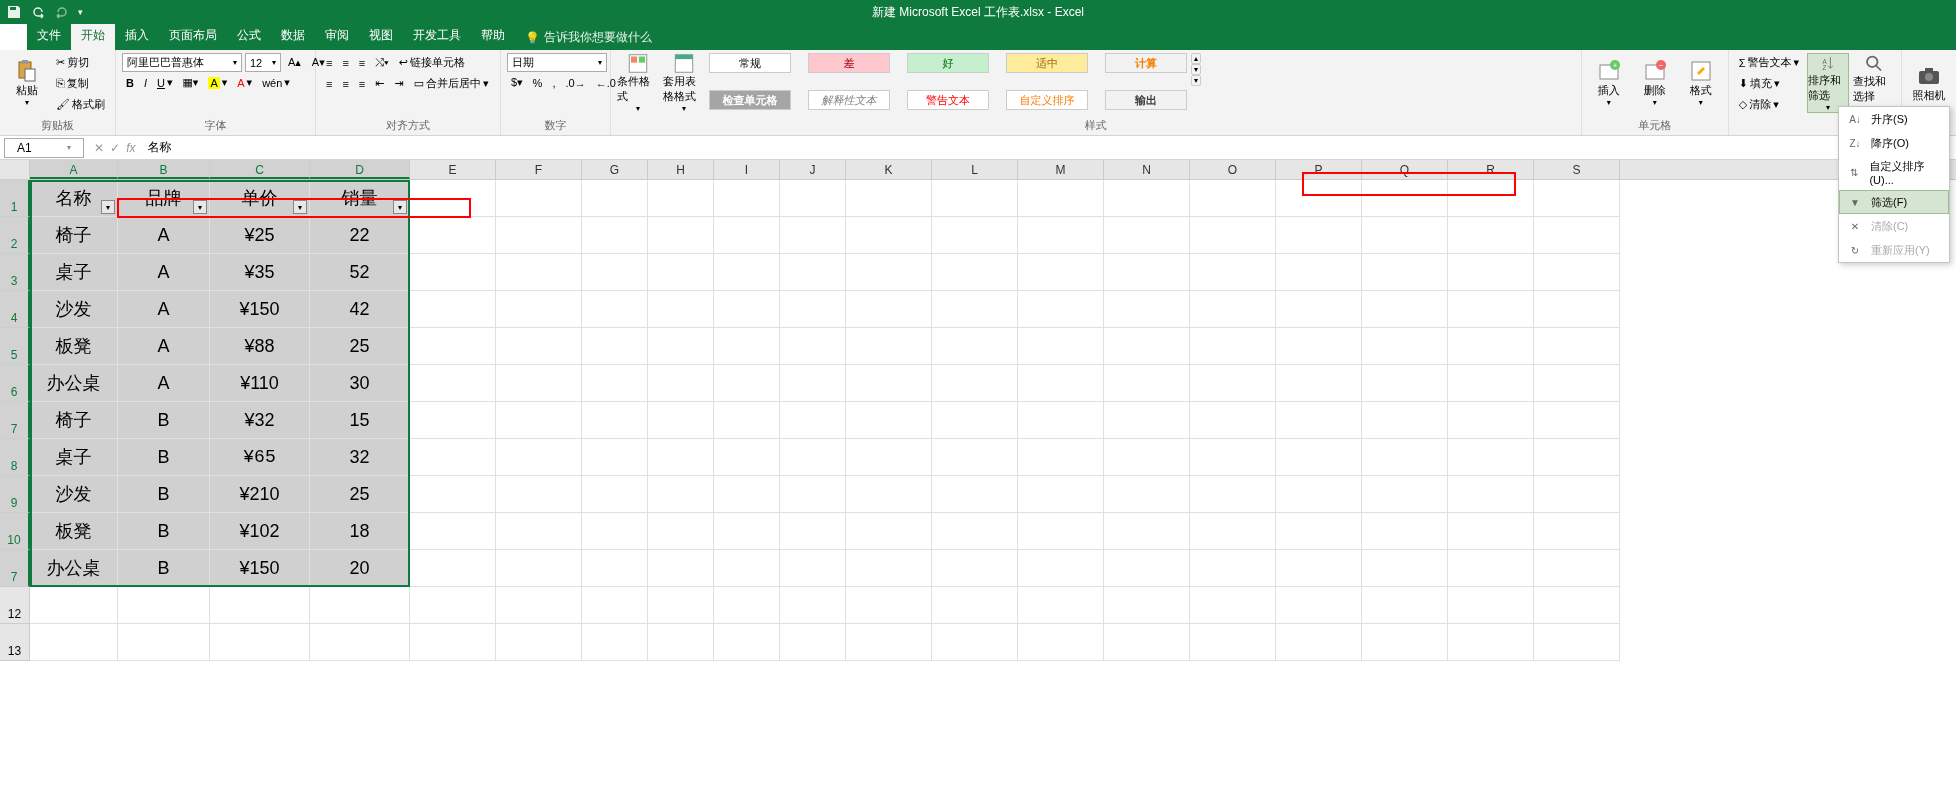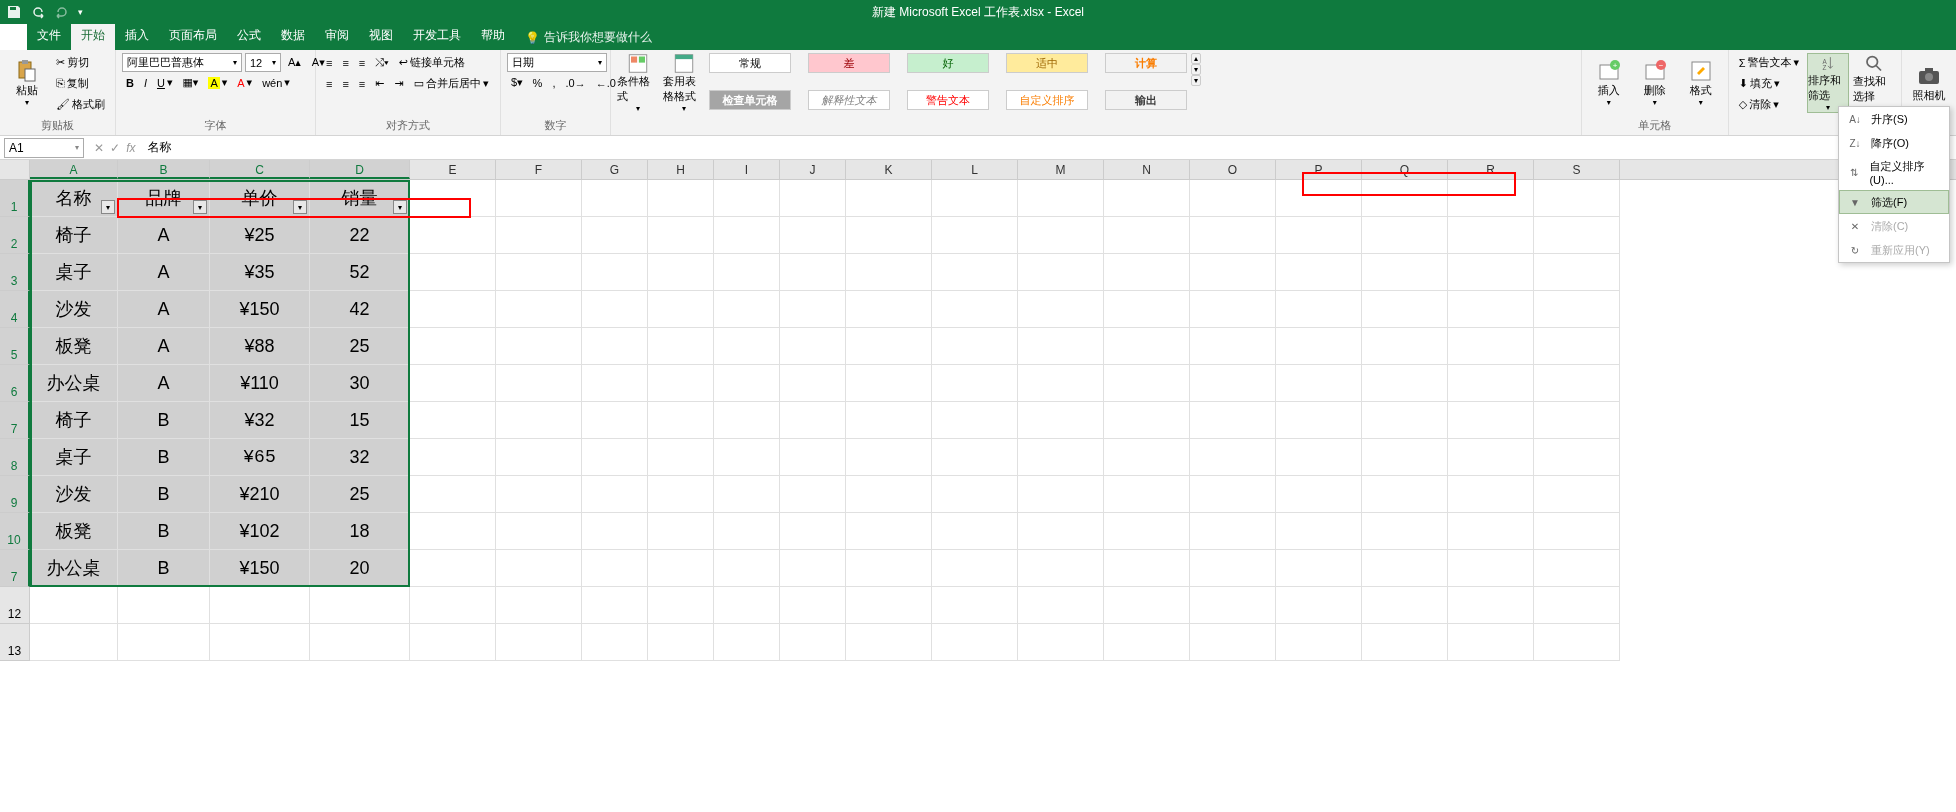--- a/index.html
+++ b/index.html
@@ -26,21 +26,21 @@
 .combo { border: 1px solid #ababab; background: #fff; padding: 1px 4px; font-size: 11px; display: flex; align-items: center; justify-content: space-between; }
 .style-box { width: 82px; height: 20px; border: 1px solid #ccc; font-size: 11px; display: flex; align-items: center; justify-content: center; }
 
 .dropdown-menu { position: absolute; top: 106px; right: 6px; width: 112px; background: #fff; border: 1px solid #c5c5c5; box-shadow: 2px 2px 6px rgba(0,0,0,0.2); z-index: 100; }
 .menu-item { display: flex; align-items: center; gap: 8px; padding: 4px 8px; font-size: 11px; cursor: pointer; }
 .menu-item.highlight { background: #d5e5d2; border: 1px solid #9fbd95; padding: 3px 7px; }
 .menu-item.disabled { color: #aaa; }
 .menu-icon { width: 16px; height: 16px; display: inline-flex; align-items: center; justify-content: center; font-size: 10px; color: #666; }
 
 .fx-bar { height: 24px; border-bottom: 1px solid #d4d4d4; display: flex; align-items: center; }
-.name-box { width: 80px; border: 1px solid #ababab; height: 20px; margin: 0 4px; display: flex; align-items: center; padding: 0 4px; font-size: 12px; justify-content: space-between; }
+.name-box { width: 80px; border: 1px solid #ababab; height: 20px; margin: 0 4px; display: flex; align-items: center; padding: 0 12px; font-size: 12px; justify-content: space-between; }
 .fx-btns { display: flex; gap: 6px; padding: 0 6px; color: #999; }
 .fx-input { flex: 1; padding: 0 6px; font-size: 12px; }
 
 .grid-area { display: flex; height: calc(100% - 160px); }
 .row-headers { width: 30px; }
 .col-headers { height: 20px; display: flex; background: #e6e6e6; border-bottom: 1px solid #ccc; }
 .corner { width: 30px; height: 20px; background: #e6e6e6; border-right: 1px solid #ccc; border-bottom: 1px solid #ccc; }
 .ch { border-right: 1px solid #ccc; text-align: center; font-size: 12px; line-height: 20px; background: #e6e6e6; color: #333; }
 .ch.sel { background: #d2d2d2; color: #0f7a3e; border-bottom: 2px solid #0f7a3e; }
 .rh { height: 37px; border-bottom: 1px solid #ccc; border-right: 1px solid #ccc; text-align: center; font-size: 12px; background: #e6e6e6; display: flex; align-items: flex-end; justify-content: center; padding-bottom: 2px; }
@@ -225,20 +225,21 @@
           <div class="style-box" style="background: rgb(255, 255, 255); color: rgb(255, 0, 0);">警告文本</div>
           <div class="style-box" style="background: rgb(255, 255, 255); color: rgb(250, 125, 0);">自定义排序</div>
           <div class="style-box" style="background: rgb(242, 242, 242); color: rgb(63, 63, 63); font-weight: bold;">输出</div>
         </div>
       <div class="col" style="justify-content:center;gap:0">
         <span class="btn" style="font-size:8px;border:1px solid #ccc;padding:0 2px">▴</span>
         <span class="btn" style="font-size:8px;border:1px solid #ccc;padding:0 2px">▾</span>
         <span class="btn" style="font-size:8px;border:1px solid #ccc;padding:0 2px">▾</span>
       </div>
     </div>
+    <div class="group-label">样式</div>
   </div>
 
   <div class="group">
     <div class="group-body">
       <div class="big-btn">
           <svg class="icon24" viewBox="0 0 24 24">
             <rect x="3" y="6" width="18" height="14" fill="#fff" stroke="#888"></rect>
             <circle cx="18" cy="6" r="5" fill="#6c6"></circle>
             <text x="18" y="9" text-anchor="middle" fill="#fff" font-size="8">+</text>
           </svg>

